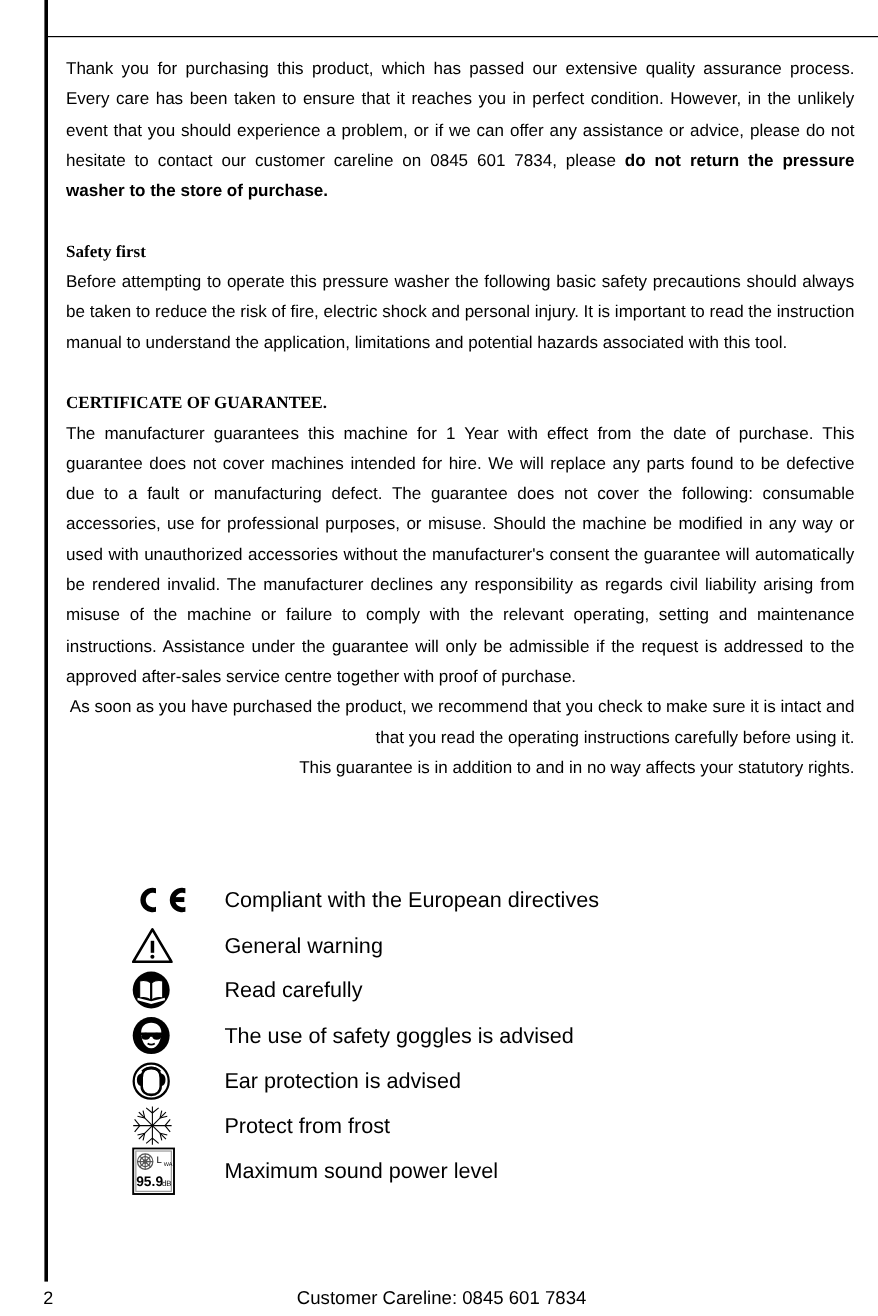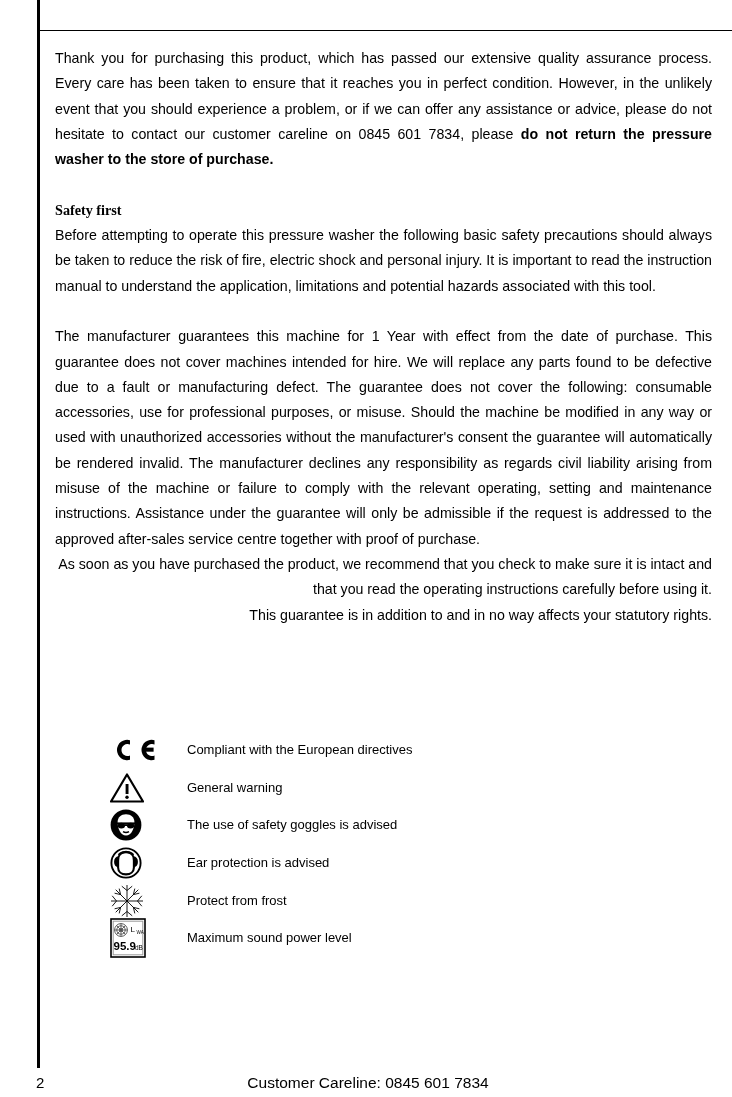--- a/index.html
+++ b/index.html
@@ -82,21 +82,21 @@
     height: 37.7px;
   }
   .legend-icon {
     width: 77px;
     flex: 0 0 77px;
     display: flex;
     align-items: center;
     justify-content: flex-start;
   }
   .legend-label {
-    font-size: 13px;
+    font-size: 18px;
     line-height: 18px;
     white-space: nowrap;
   }
 
   
   .ic { display: block; }
 
   
   .footer-page {
     position: absolute;
@@ -127,20 +127,21 @@
 
   <p class="para"><span>Thank you for purchasing this product, which has passed our extensive quality assurance process. Every care has been taken to ensure that it reaches you in perfect condition. However, in the unlikely event that you should experience a problem, or if we can offer any assistance or advice, please do not hesitate to contact our customer careline on 0845 601 7834, please </span><b>do not return the pressure washer to the store of purchase.</b></p>
 
   <div class="gap"></div>
 
   <p class="heading">Safety first</p>
   <p class="para">Before attempting to operate this pressure washer the following basic safety precautions should always be taken to reduce the risk of fire, electric shock and personal injury. It is important to read the instruction manual to understand the application, limitations and potential hazards associated with this tool.</p>
 
   <div class="gap"></div>
 
+  <p class="heading">CERTIFICATE OF GUARANTEE.</p>
   <p class="para">The manufacturer guarantees this machine for 1 Year with effect from the date of purchase. This guarantee does not cover machines intended for hire. We will replace any parts found to be defective due to a fault or manufacturing defect. The guarantee does not cover the following: consumable accessories, use for professional purposes, or misuse. Should the machine be modified in any way or used with unauthorized accessories without the manufacturer's consent the guarantee will automatically be rendered invalid. The manufacturer declines any responsibility as regards civil liability arising from misuse of the machine or failure to comply with the relevant operating, setting and maintenance instructions. Assistance under the guarantee will only be admissible if the request is addressed to the approved after-sales service centre together with proof of purchase.</p>
   <p class="para noj">As soon as you have purchased the product, we recommend that you check to make sure it is intact and that you read the operating instructions carefully before using it.</p>
   <p class="para noj">This guarantee is in addition to and in no way affects your statutory rights.</p>
 
 </div>
 
 <div class="legend">
 
   <div class="legend-row">
     <span class="legend-icon">
@@ -157,20 +158,32 @@
     <span class="legend-icon">
       <svg class="ic" width="34" height="30" viewBox="0 0 34 30" aria-hidden="true">
         <path d="M17 1.5 L33 28.5 L1 28.5 Z" fill="none" stroke="#000" stroke-width="2.2" stroke-linejoin="round"></path>
         <rect x="15.6" y="11" width="2.9" height="10" fill="#000"></rect>
         <circle cx="17" cy="24.3" r="1.7" fill="#000"></circle>
       </svg>
     </span>
     <span class="legend-label">General warning</span>
   </div>
 
+  <div class="legend-row">
+    <span class="legend-icon">
+      <svg class="ic" width="32" height="32" viewBox="0 0 32 32" aria-hidden="true">
+        <circle cx="16" cy="16" r="15.4" fill="#000"></circle>
+        <path d="M16 10.2 C13.2 8.1 9.6 7.7 6.4 8.4 L6.4 22.6 C9.6 21.9 13.2 22.3 16 24.4 Z" fill="#fff" stroke="#000" stroke-width="0.9"></path>
+        <path d="M16 10.2 C18.8 8.1 22.4 7.7 25.6 8.4 L25.6 22.6 C22.4 21.9 18.8 22.3 16 24.4 Z" fill="#fff" stroke="#000" stroke-width="0.9"></path>
+        <rect x="15.1" y="9.6" width="1.8" height="15" fill="#000"></rect>
+        <path d="M4.6 22.4 L16 25.4 L27.4 22.4 L27.4 24.6 L16 27.6 L4.6 24.6 Z" fill="#fff"></path>
+      </svg>
+    </span>
+    <span class="legend-label">Read carefully</span>
+  </div>
 
   <div class="legend-row">
     <span class="legend-icon">
       <svg class="ic" width="32" height="32" viewBox="0 0 32 32" aria-hidden="true">
         <circle cx="16" cy="16" r="15.4" fill="#000"></circle>
         <path d="M16 5.2 C10.9 5.2 7.6 8.4 7.6 13.2 C7.6 19 10.4 26.6 16 26.6 C21.6 26.6 24.4 19 24.4 13.2 C24.4 8.4 21.1 5.2 16 5.2 Z" fill="#fff"></path>
         <path d="M6.6 13.4 L25.4 13.4 L25.4 15.4 L6.6 15.4 Z" fill="#000"></path>
         <ellipse cx="11.4" cy="16.6" rx="3.7" ry="2.9" fill="#000"></ellipse>
         <ellipse cx="20.6" cy="16.6" rx="3.7" ry="2.9" fill="#000"></ellipse>
         <rect x="14.6" y="15.2" width="2.8" height="1.8" fill="#000"></rect>

